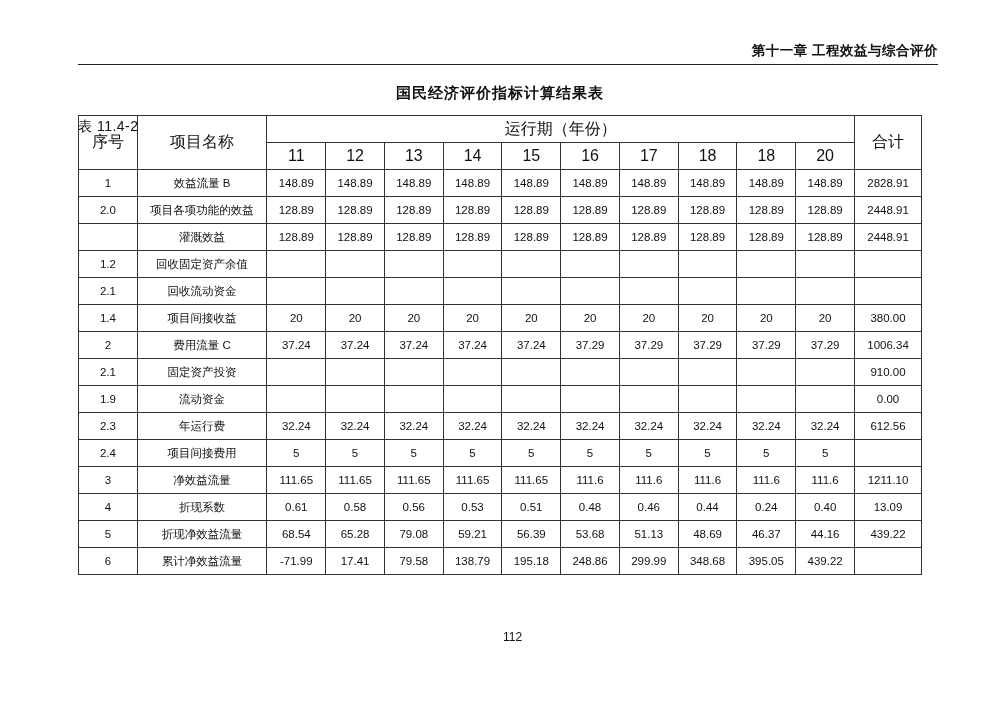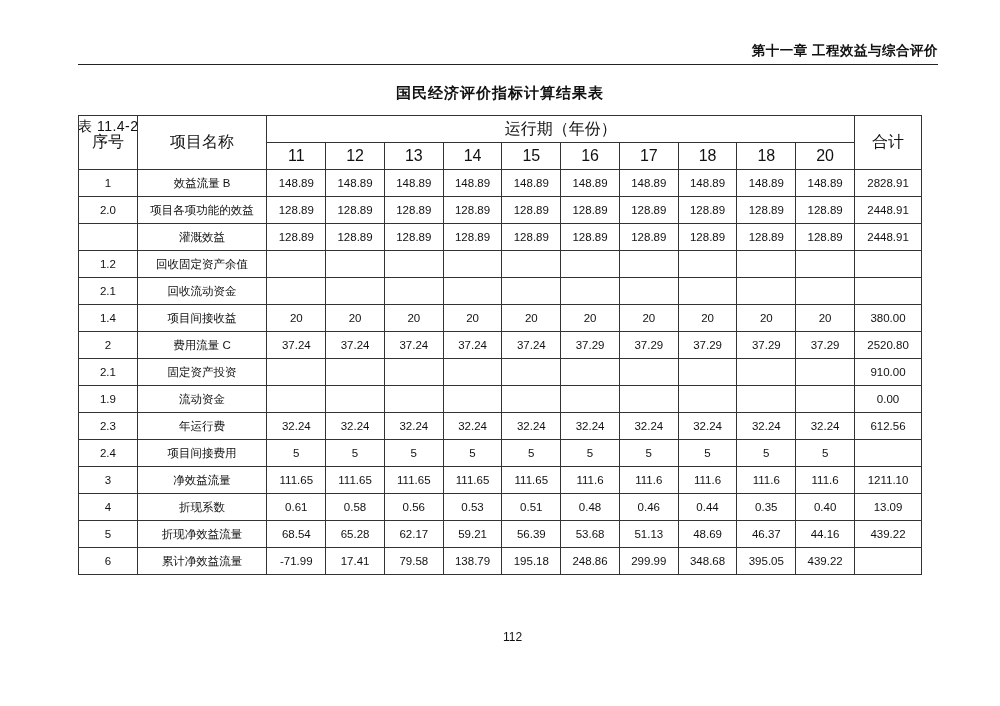--- a/index.html
+++ b/index.html
@@ -252,21 +252,21 @@
         <td>37.24</td>
         <td>37.24</td>
         <td>37.24</td>
         <td>37.24</td>
         <td>37.24</td>
         <td>37.29</td>
         <td>37.29</td>
         <td>37.29</td>
         <td>37.29</td>
         <td>37.29</td>
-        <td>2520.80</td>
+        <td>1006.34</td>
       </tr>
       <tr>
         <td class="seq-cell">2.1</td>
         <td class="name-cell">固定资产投资</td>
         <td></td>
         <td></td>
         <td></td>
         <td></td>
         <td></td>
         <td></td>
@@ -340,30 +340,30 @@
         <td class="seq-cell">4</td>
         <td class="name-cell">折现系数</td>
         <td>0.61</td>
         <td>0.58</td>
         <td>0.56</td>
         <td>0.53</td>
         <td>0.51</td>
         <td>0.48</td>
         <td>0.46</td>
         <td>0.44</td>
-        <td>0.35</td>
+        <td>0.24</td>
         <td>0.40</td>
         <td>13.09</td>
       </tr>
       <tr>
         <td class="seq-cell">5</td>
         <td class="name-cell">折现净效益流量</td>
         <td>68.54</td>
         <td>65.28</td>
-        <td>62.17</td>
+        <td>79.08</td>
         <td>59.21</td>
         <td>56.39</td>
         <td>53.68</td>
         <td>51.13</td>
         <td>48.69</td>
         <td>46.37</td>
         <td>44.16</td>
         <td>439.22</td>
       </tr>
       <tr>

